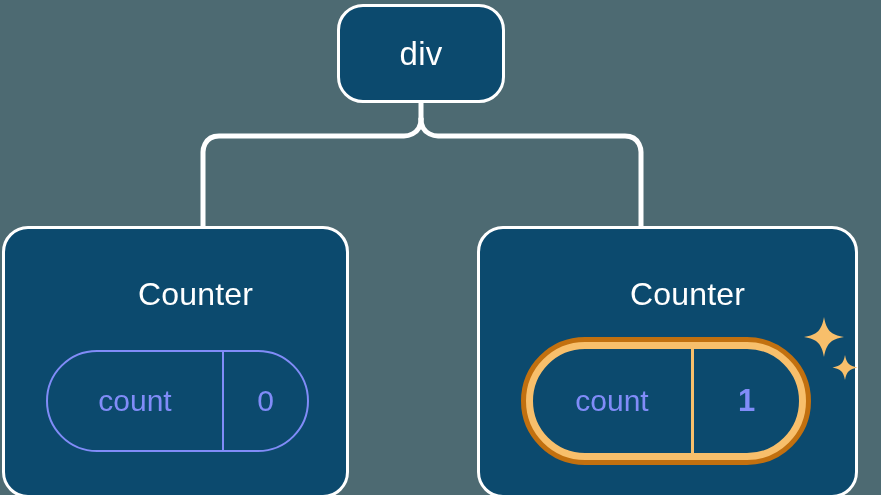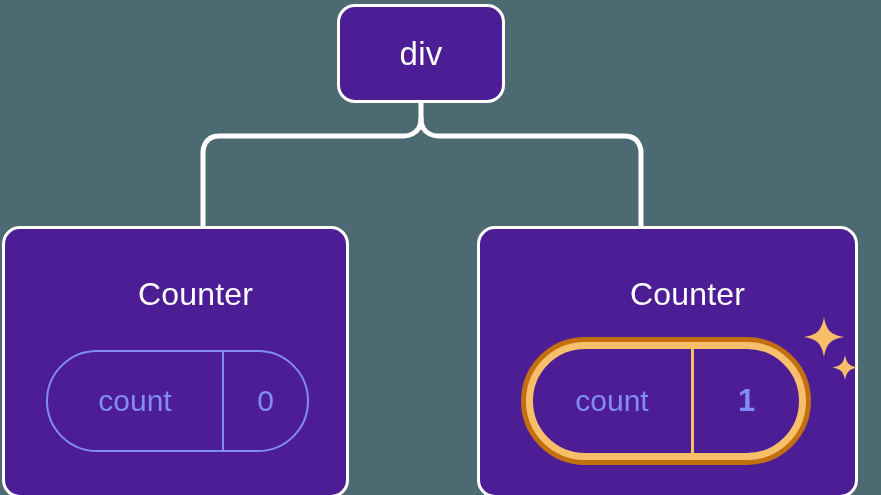--- a/index.html
+++ b/index.html
@@ -22,23 +22,23 @@
     position: absolute;
     left: 0;
     top: 0;
     width: 881px;
     height: 495px;
     pointer-events: none;
   }
   .node-box {
     position: absolute;
     box-sizing: border-box;
-    background: #4c1d95;
+    background: #0c4a6e;
     border: 3px solid #ffffff;
-    border-radius: 18px;
+    border-radius: 26px;
   }
   #node-div {
     left: 337px;
     top: 4px;
     width: 168px;
     height: 99px;
     display: flex;
     align-items: center;
     justify-content: center;
   }

